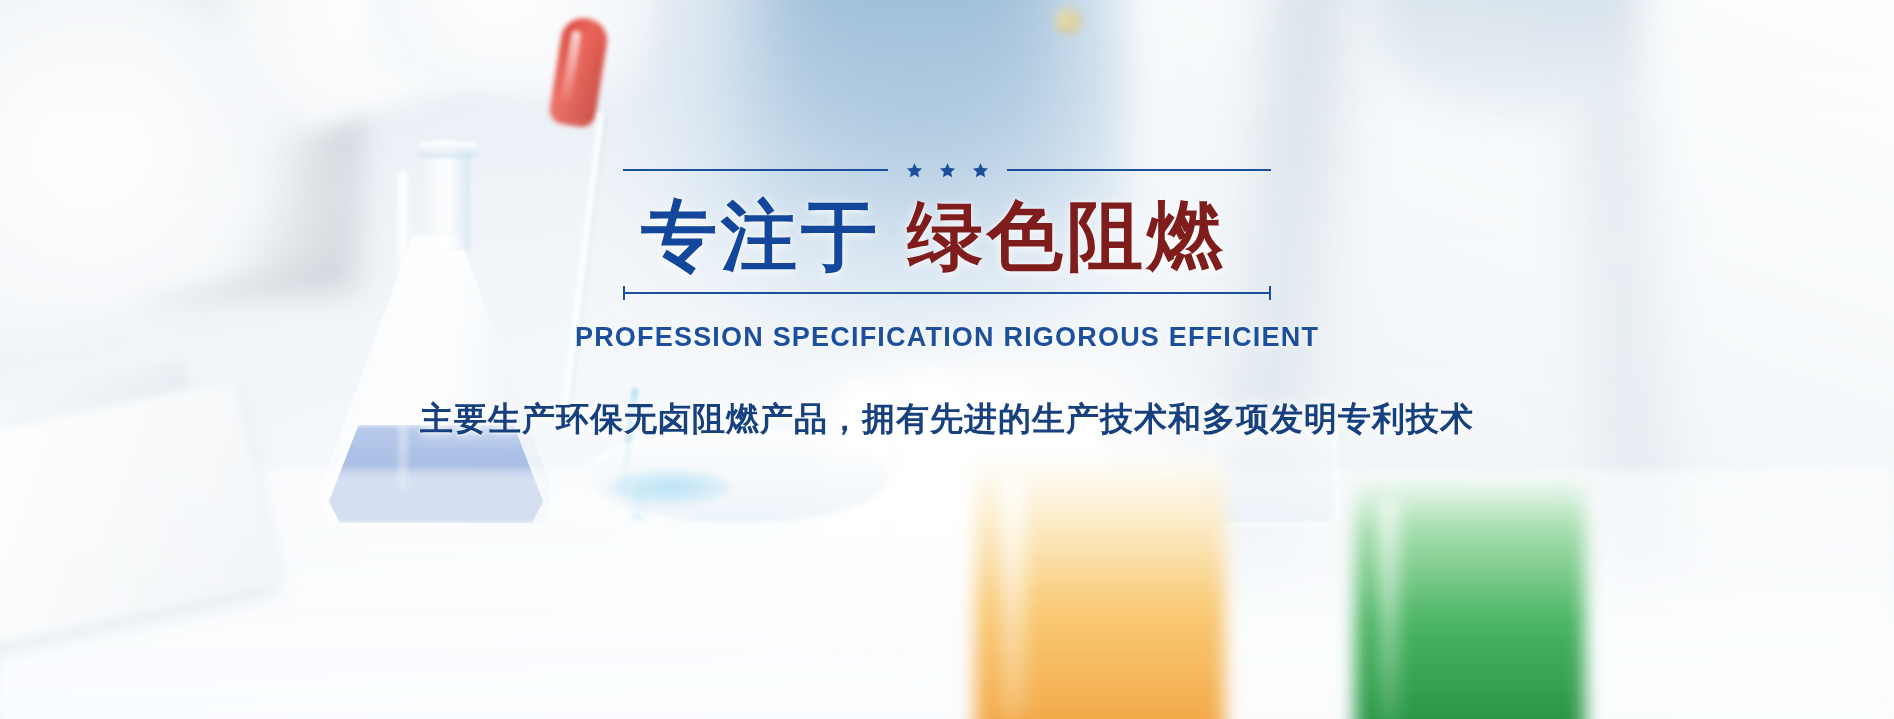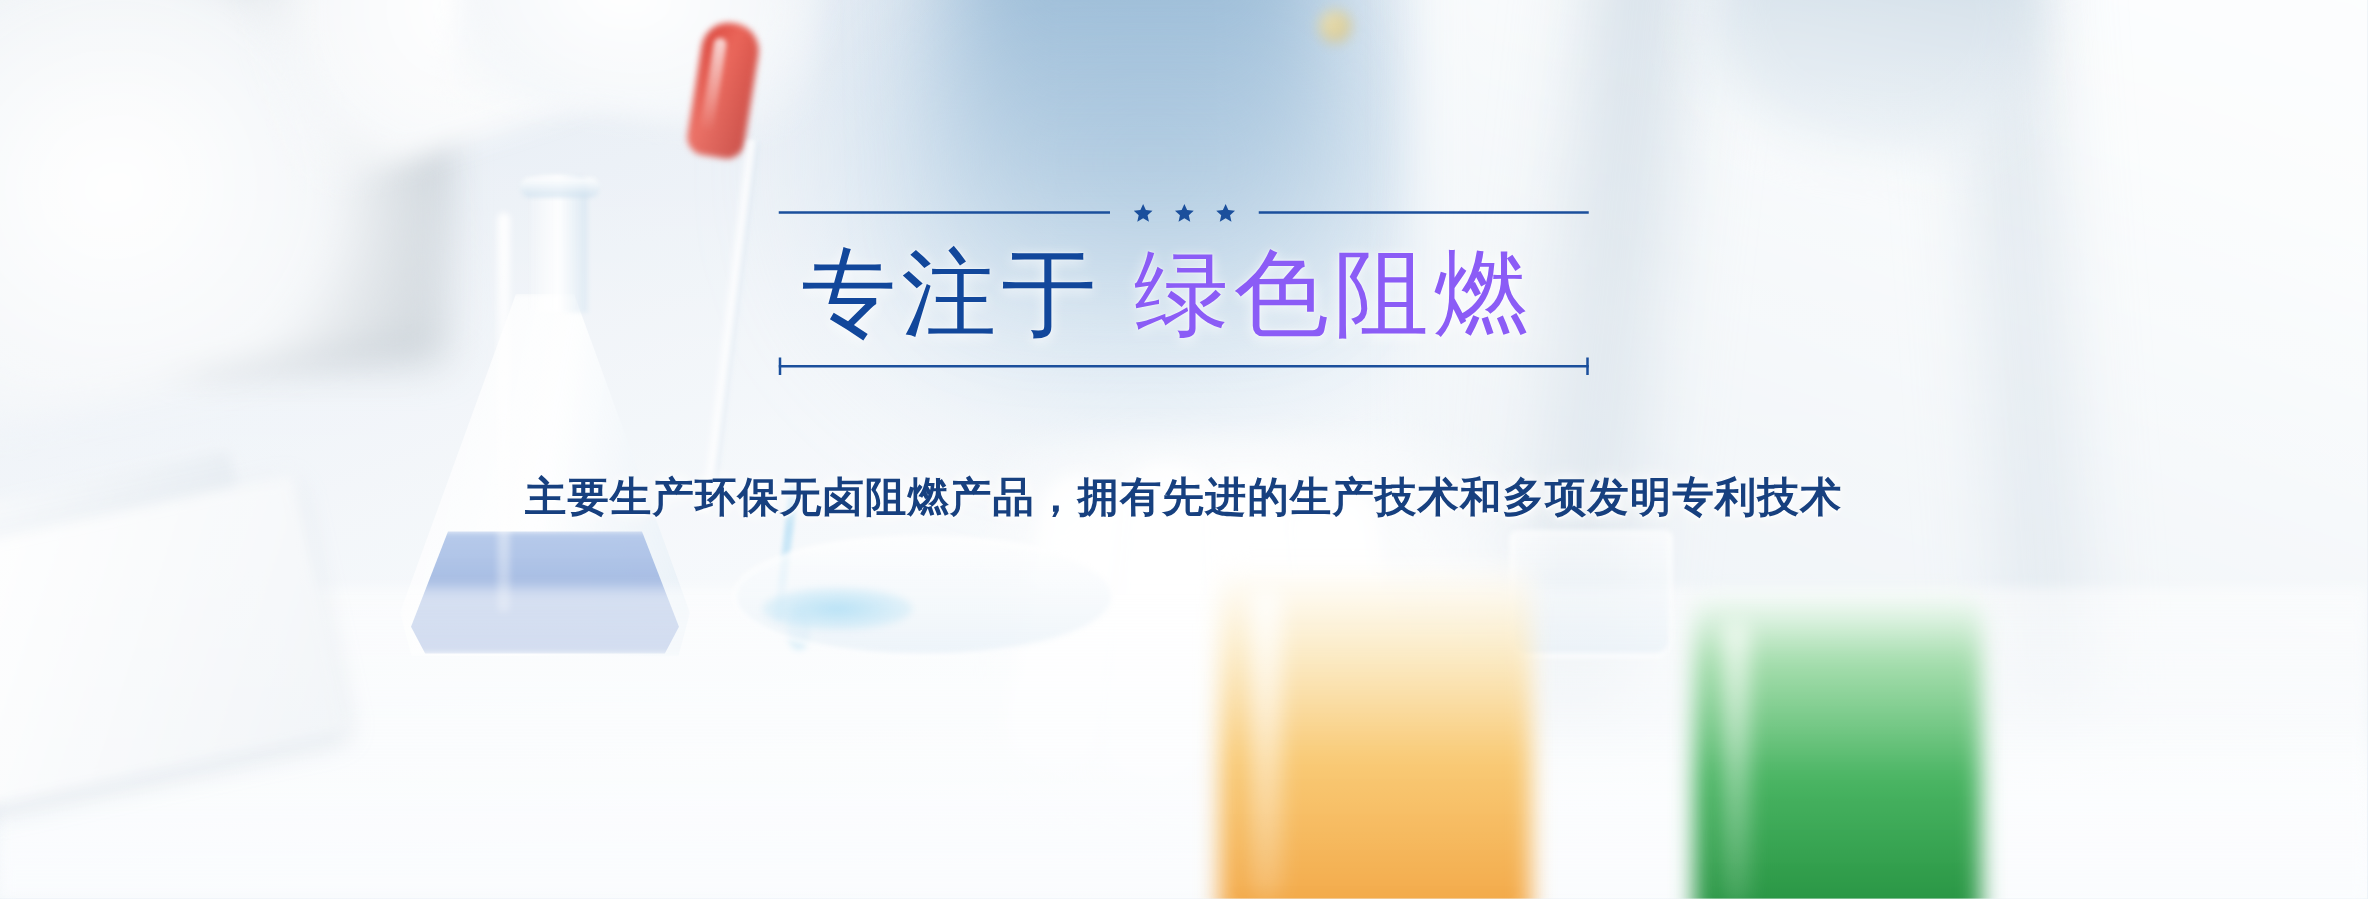--- a/index.html
+++ b/index.html
@@ -236,28 +236,28 @@
   }
   .rule-seg{height:2px;background:#1b4f9c;flex:1;}
   .rule-seg.left{max-width:280px;}
   .rule-seg.right{max-width:280px;}
   .stars{display:flex;gap:16px;padding:0 18px;}
   .star{width:17px;height:17px;display:block;}
   .star svg{display:block;}
 
   
   .headline{
-    font-size:76px;line-height:1;font-weight:normal;
+    font-size:76px;line-height:1;font-weight:bold;
     letter-spacing:4px;white-space:nowrap;
     display:flex;align-items:baseline;
     padding:6px 0 10px 0;
     text-align:center;
   }
   .hl-blue{color:#12479b;text-shadow:0 2px 10px rgba(255,255,255,.9),0 0 2px rgba(255,255,255,.9);}
-  .hl-green{color:#8b5cf6;text-shadow:0 2px 10px rgba(255,255,255,.9),0 0 2px rgba(255,255,255,.9);}
+  .hl-green{color:#7f1d1d;text-shadow:0 2px 10px rgba(255,255,255,.9),0 0 2px rgba(255,255,255,.9);}
   .hl-gap{display:inline-block;width:26px;}
 
   
   .rule-bottom{
     position:relative;width:648px;height:14px;margin-top:2px;
   }
   .rule-bottom .bar{position:absolute;left:0;top:6px;width:100%;height:2px;background:#1b4f9c;}
   .rule-bottom .cap{position:absolute;top:0;width:2px;height:14px;background:#1b4f9c;}
   .rule-bottom .cap.l{left:0;}
   .rule-bottom .cap.r{right:0;}
@@ -265,21 +265,21 @@
   
   .subtitle{
     margin-top:22px;
     font-size:27px;font-weight:bold;color:#1c4f9e;
     letter-spacing:1.2px;white-space:nowrap;
     text-shadow:0 1px 7px rgba(255,255,255,.95);
   }
 
   
   .tagline{
-    margin-top:76px;
+    margin-top:44px;
     font-size:33px;font-weight:bold;color:#17407f;
     letter-spacing:1px;white-space:nowrap;
     text-shadow:
       0 0 10px rgba(255,255,255,1),
       0 0 18px rgba(255,255,255,.95),
       0 1px 2px rgba(255,255,255,.9);
   }
 </style>
 </head>
 <body>
@@ -362,17 +362,18 @@
       <span class="hl-green">绿色阻燃</span>
       <span class="hl-gap"></span>
     </div>
 
     <div class="rule-bottom">
       <span class="cap l"></span>
       <span class="bar"></span>
       <span class="cap r"></span>
     </div>
 
+    <div class="subtitle">PROFESSION SPECIFICATION RIGOROUS EFFICIENT</div>
 
     <div class="tagline">主要生产环保无卤阻燃产品，拥有先进的生产技术和多项发明专利技术</div>
 
   </div>
 </div>
 
 </body></html>

